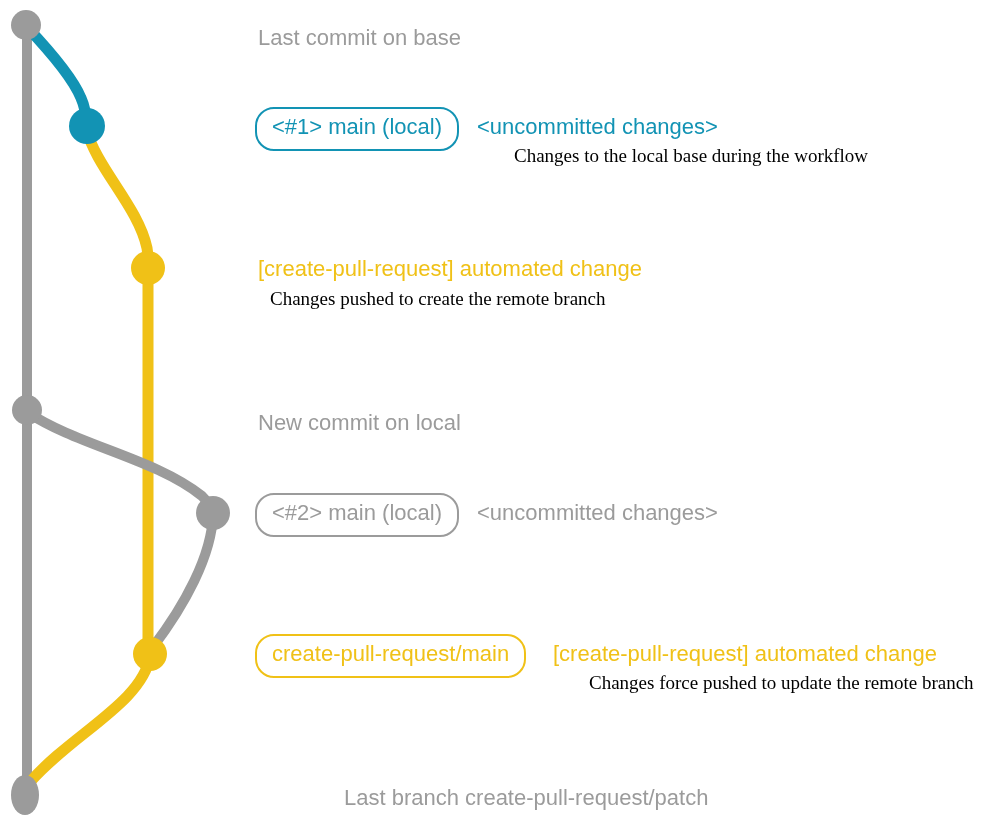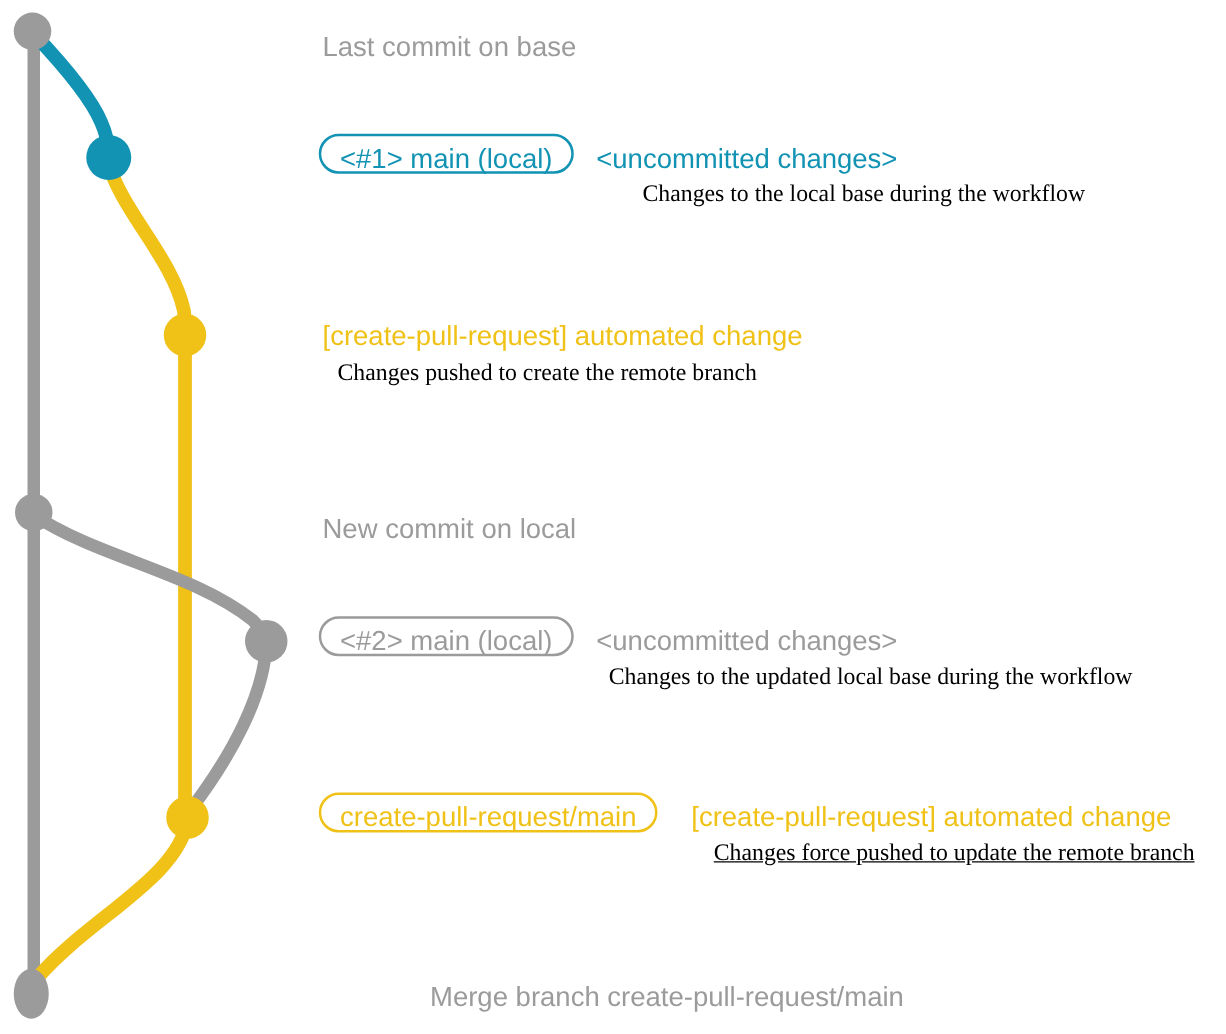--- a/index.html
+++ b/index.html
@@ -34,21 +34,21 @@
   }
   .desc {
     position: absolute;
     font: 19px/1.15 "Liberation Serif", serif;
     color: var(--c-ink);
     white-space: nowrap;
   }
   .badge {
     position: absolute;
     box-sizing: border-box;
-    height: 32px;
+    height: 44px;
     padding: 0 15px;
     border: 2px solid;
     border-radius: 19px;
     font: 22px/36px "Liberation Sans", sans-serif;
     white-space: nowrap;
     background: #ffffff;
   }
   .c-gray   { color: var(--c-gray);   border-color: var(--c-gray); }
   .c-blue   { color: var(--c-blue);   border-color: var(--c-blue); }
   .c-yellow { color: var(--c-yellow); border-color: var(--c-yellow); }
@@ -59,21 +59,21 @@
   .pos-h1 { left: 477px; top: 114px; }
   .pos-d1 { left: 514px; top: 145px; }
   .pos-h2 { left: 258px; top: 256px; }
   .pos-d2 { left: 270px; top: 288px; }
   .pos-title-mid { left: 258px; top: 399px; }
   .pos-b2 { left: 255px; top: 493px; }
   .pos-h3 { left: 477px; top: 500px; }
   .pos-d3 { left: 487px; top: 531px; }
   .pos-b3 { left: 255px; top: 634px; }
   .pos-h4 { left: 553px; top: 641px; }
-  .pos-d4 { left: 571px; top: 672px; text-decoration: underline; }
+  .pos-d4 { left: 589px; top: 672px; }
   .pos-b4 { left: 255px; top: 778px; }
   .pos-h5 { left: 344px; top: 785px; }
 </style>
 </head>
 <body>
 
 <div id="canvas">
 
   <svg id="graph-svg" width="250" height="827" viewBox="0 0 250 827">
 
@@ -104,21 +104,20 @@
   <div class="headline c-blue pos-h1">&lt;uncommitted changes&gt;</div>
   <div class="desc pos-d1">Changes to the local base during the workflow</div>
 
   <div class="headline c-yellow pos-h2">[create-pull-request] automated change</div>
   <div class="desc pos-d2">Changes pushed to create the remote branch</div>
 
   <div class="title pos-title-mid">New commit on local</div>
 
   <div class="badge c-gray pos-b2">&lt;#2&gt; main (local)</div>
   <div class="headline c-gray pos-h3">&lt;uncommitted changes&gt;</div>
-  <div class="desc pos-d3">Changes to the updated local base during the workflow</div>
 
   <div class="badge c-yellow pos-b3">create-pull-request/main</div>
   <div class="headline c-yellow pos-h4">[create-pull-request] automated change</div>
   <div class="desc pos-d4">Changes force pushed to update the remote branch</div>
 
-  <div class="headline c-gray pos-h5">Merge branch create-pull-request/main</div>
+  <div class="headline c-gray pos-h5">Last branch create-pull-request/patch</div>
 
 </div>
 
 </body></html>

